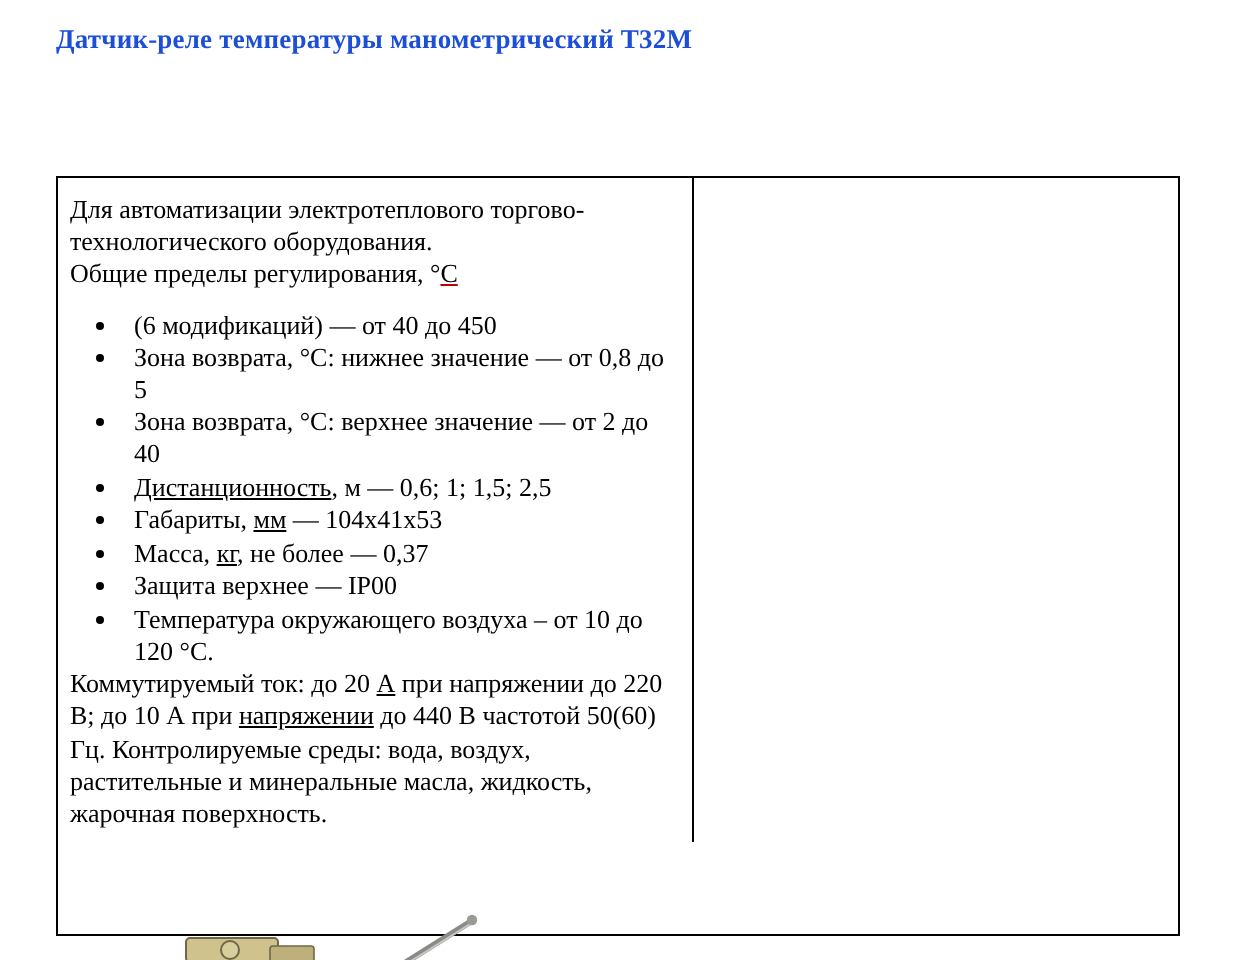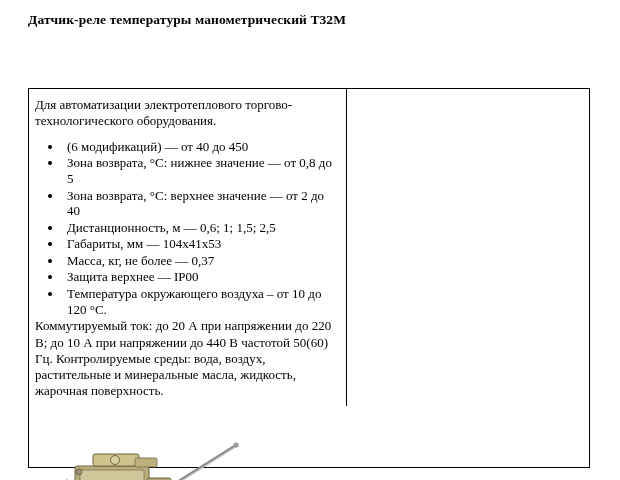--- a/index.html
+++ b/index.html
@@ -21,21 +21,21 @@
     height: 480px;
     box-sizing: border-box;
   }
   .title {
     position: absolute;
     left: 28px;
     top: 12px;
     font-family: "Liberation Serif", serif;
     font-size: 13.5px;
     font-weight: bold;
-    color: #000000;
+    color: #1d4ed8;
     letter-spacing: 0.1px;
   }
   .table-wrap {
     position: absolute;
     left: 28px;
     top: 88px;
     width: 562px;
     height: 380px;
     border: 1px solid #000000;
     box-sizing: border-box;
@@ -72,20 +72,21 @@
     line-height: 1.2;
   }
   .footer-note {
     line-height: 1.25;
   }
   .underline-red {
     text-decoration: underline;
     text-decoration-color: #c00000;
   }
   .u {
+    text-decoration: underline;
     text-decoration-color: #000000;
   }
   .img-caption {
     position: absolute;
     left: 0;
     right: 0;
     top: 186px;
     text-align: center;
     font-size: 13px;
   }
@@ -106,20 +107,21 @@
 <div class="page">
 
   <div class="title">Датчик-реле температуры манометрический Т32М</div>
 
   <div class="table-wrap">
 
     <div class="cell-left">
       <div class="intro">
         <p>Для автоматизации электротеплового торгово-</p>
         <p class="line2">технологического оборудования.</p>
+        <p><span>Общие пределы регулирования, °</span><span class="underline-red">С</span></p>
       </div>
 
       <ul class="specs">
         <li>(6 модификаций) — от 40 до 450</li>
         <li>Зона возврата, °C: нижнее значение — от 0,8 до 5</li>
         <li>Зона возврата, °C: верхнее значение — от 2 до 40</li>
         <li><span class="u">Дистанционность</span>, м — 0,6; 1; 1,5; 2,5</li>
         <li>Габариты, <span class="u">мм</span> — 104х41х53</li>
         <li>Масса, <span class="u">кг</span>, не более — 0,37</li>
         <li>Защита верхнее — IP00</li>

